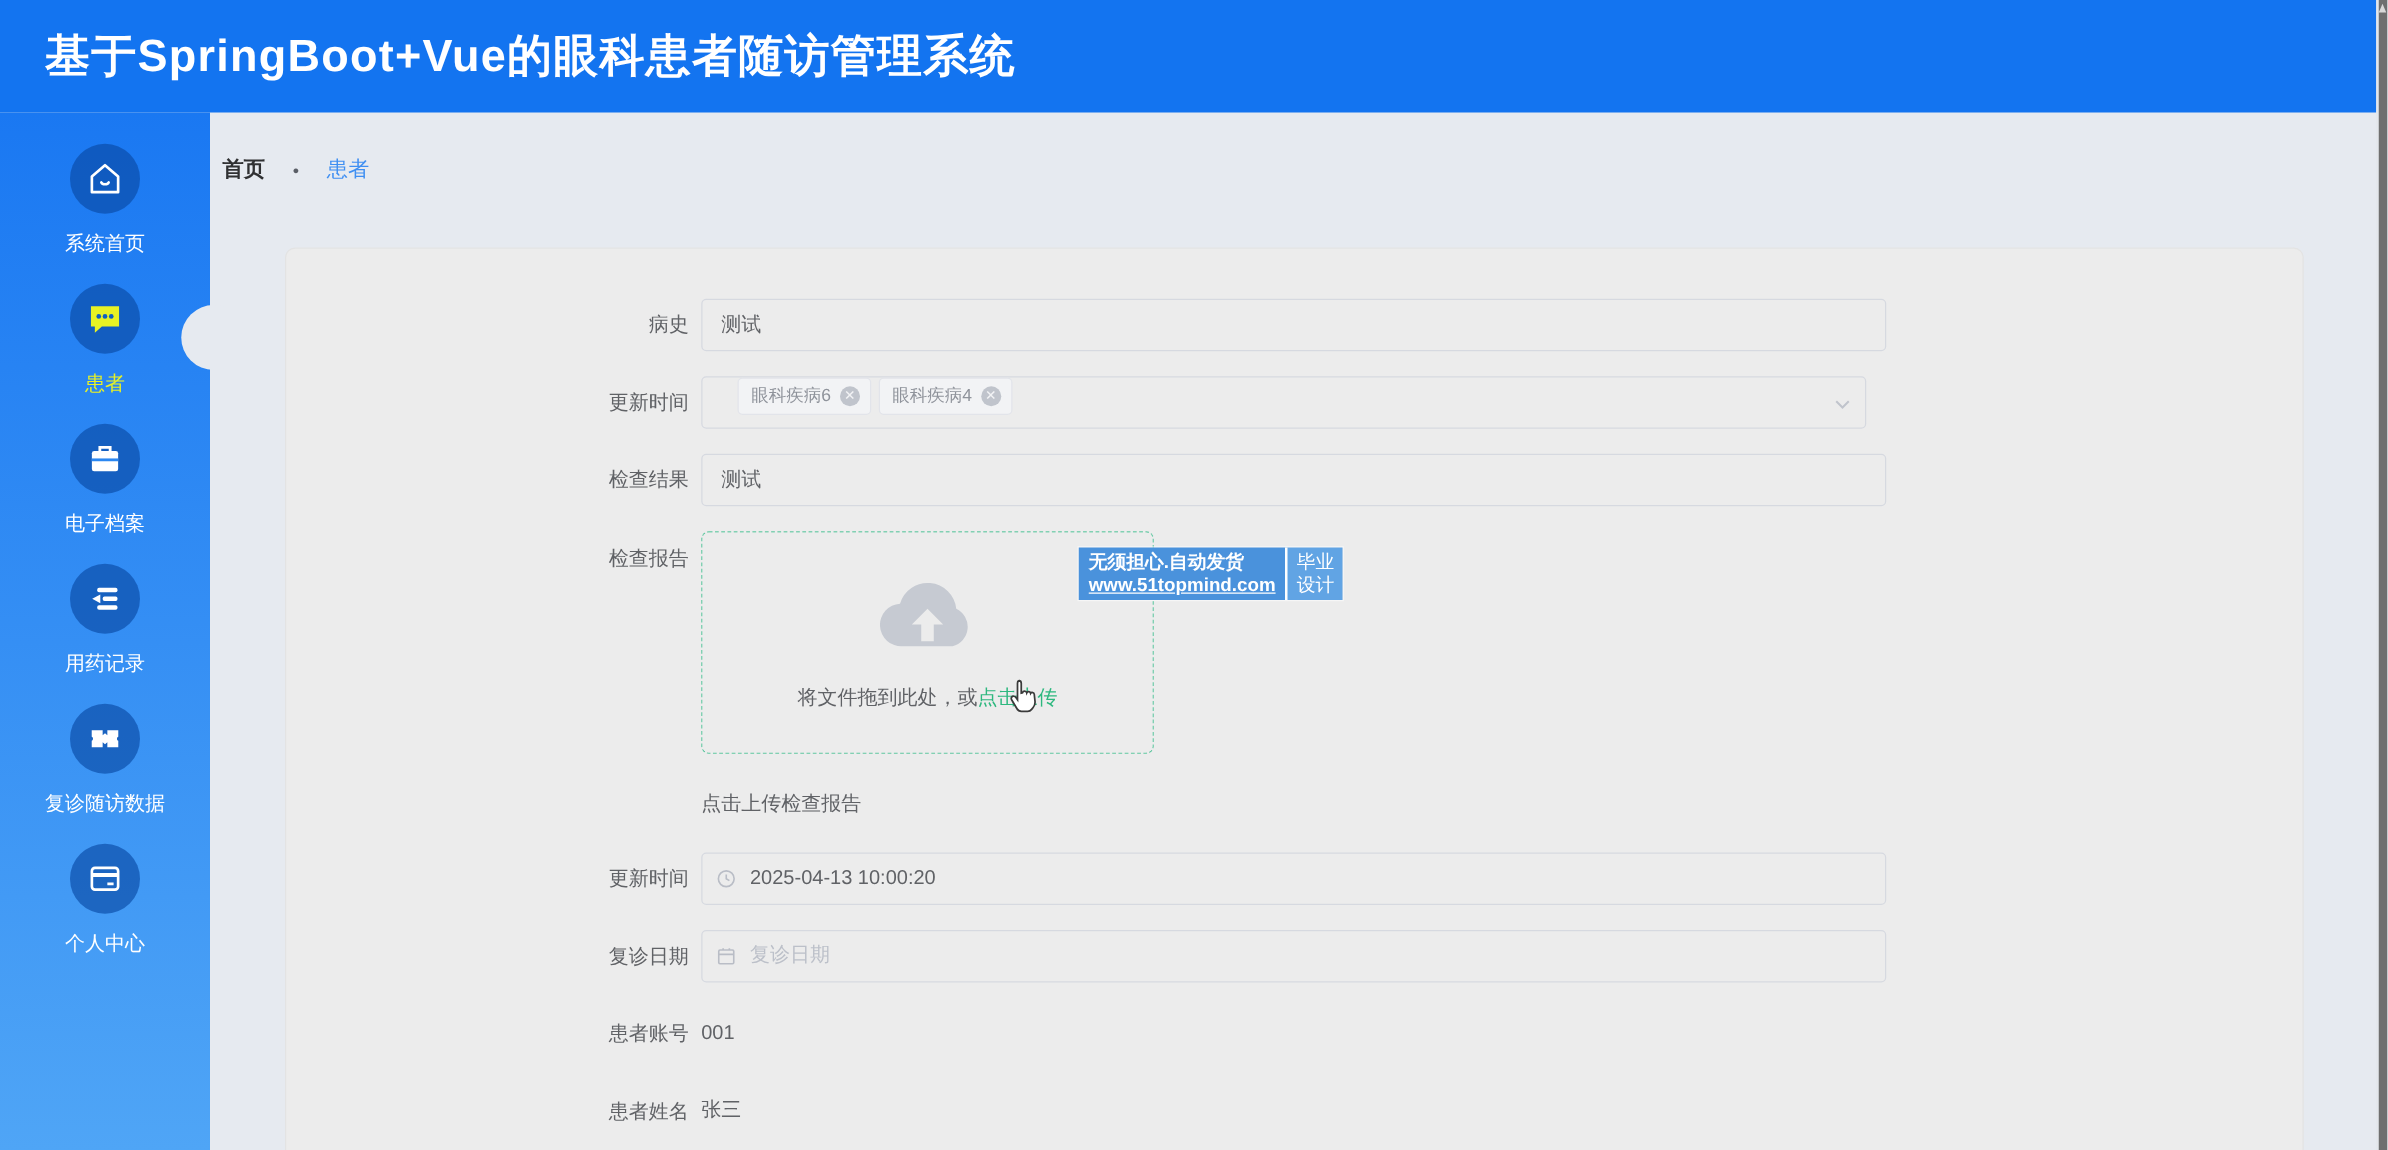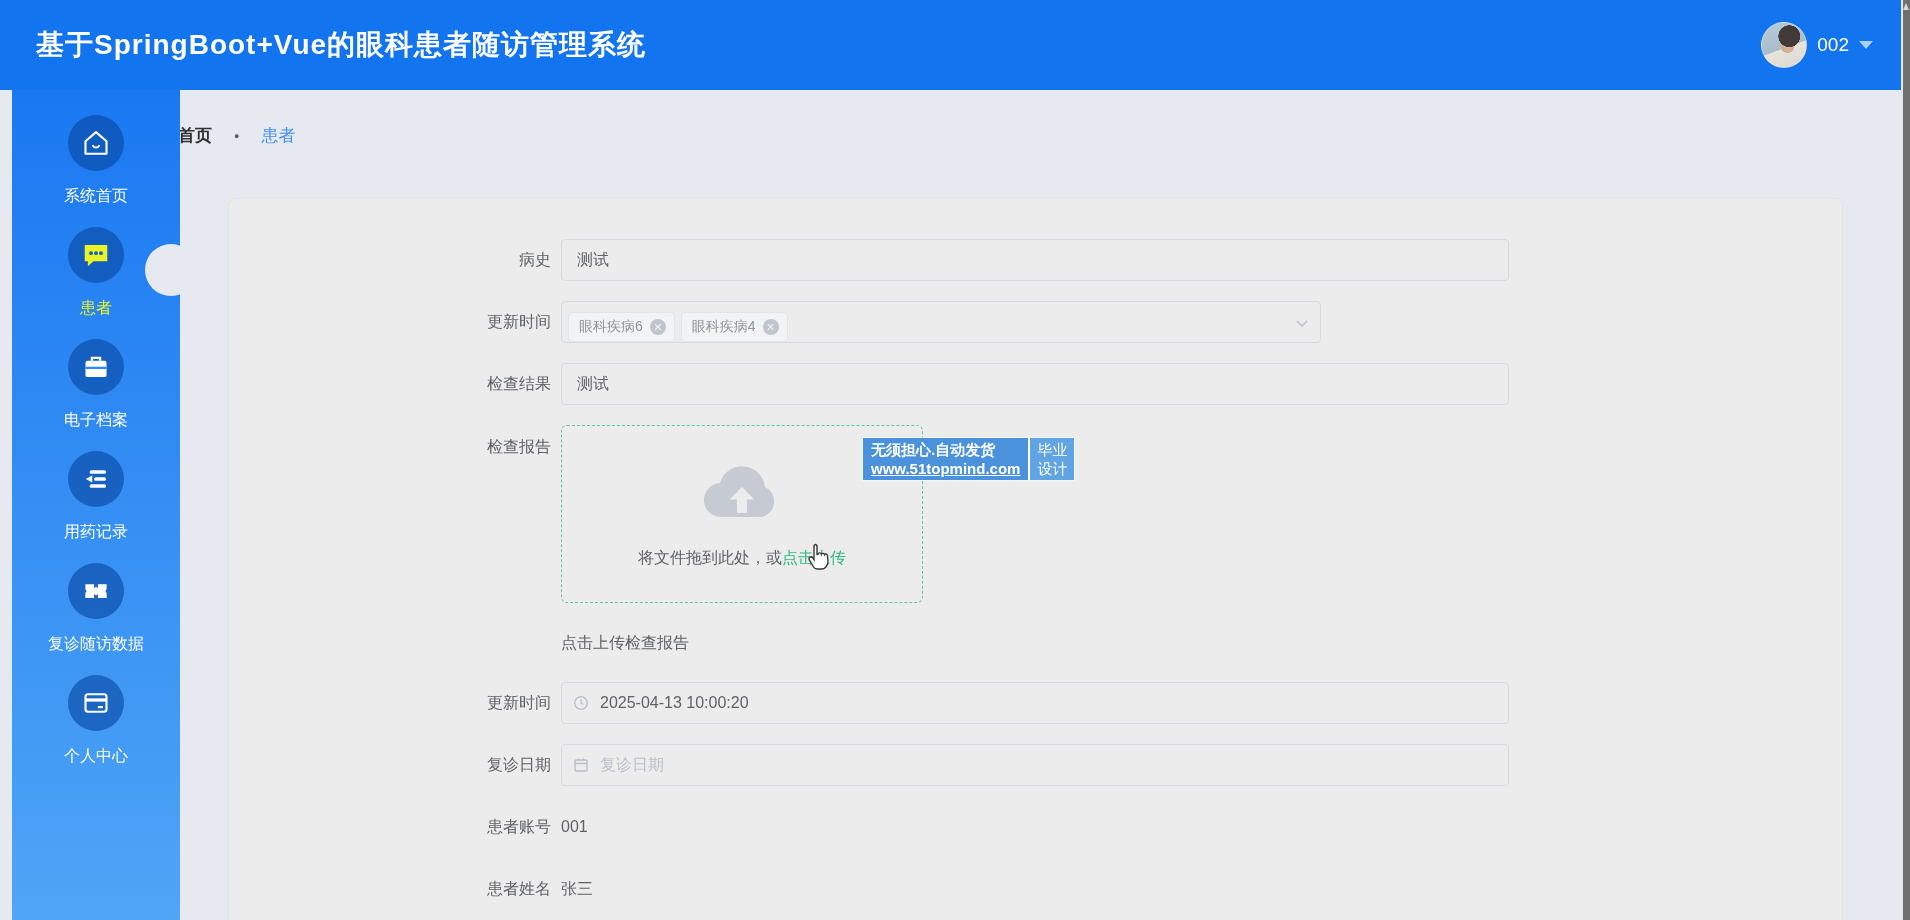--- a/index.html
+++ b/index.html
@@ -4,34 +4,34 @@
 <style>
   * { margin:0; padding:0; box-sizing:border-box; }
   html,body { width:1910px; height:920px; overflow:hidden; background:#e6eaf0;
               font-family:"Liberation Sans","DejaVu Sans",sans-serif; }
 
   .app { position:relative; width:1901px; height:920px; }
 
   
   .header { position:absolute; left:0; top:0; width:100%; height:90px;
             background:#1374f0; display:flex; align-items:center; z-index:5; }
-  .header-title { color:#fff; font-size:28px; font-weight:700; margin-left:36px; letter-spacing:1px; }
+  .header-title { color:#fff; font-size:36px; font-weight:700; margin-left:36px; letter-spacing:1px; }
   .user-box { position:absolute; right:28px; top:0; height:90px; display:flex; align-items:center; gap:10px; cursor:pointer; }
   .avatar { width:46px; height:46px; border-radius:50%;
             background:
               radial-gradient(circle at 62% 30%, #413a36 0 26%, rgba(65,58,54,0) 27%),
               radial-gradient(circle at 58% 52%, #d3b096 0 20%, rgba(211,176,150,0) 21%),
               linear-gradient(160deg,#b9cdd9 0%,#a8bcc9 55%,#e8e4de 56%,#d9d5cf 100%);
             border:1px solid rgba(255,255,255,.25); }
   .user-name { color:#fff; font-size:19px; }
   .caret-down { width:0; height:0; border-left:7px solid transparent; border-right:7px solid transparent;
                 border-top:8px solid #a7d0fa; }
 
   
-  .sidebar { position:absolute; left:12px; top:90px; width:168px; height:830px;
+  .sidebar { position:absolute; left:0; top:90px; width:168px; height:830px;
              background:linear-gradient(180deg,#1a78f2 0%,#4fa5f6 100%);
              padding-top:25px; z-index:2; }
   .side-item { width:100%; display:flex; flex-direction:column; align-items:center;
                margin-bottom:21px; cursor:pointer; }
   .side-circle { width:56px; height:56px; border-radius:50%; background:rgba(9,73,165,.65);
                  display:flex; align-items:center; justify-content:center; }
   .side-label { margin-top:15px; font-size:16px; color:#fff; height:20px; line-height:20px; }
   .side-item.active .side-label { color:#e8f224; }
   .notch { position:absolute; left:145px; top:244px; width:52px; height:52px;
            border-radius:50%; background:#e6eaf0; z-index:3; }
@@ -52,22 +52,22 @@
   .top-align .form-label { padding-top:12px; }
   .form-content { width:948px; position:relative; }
 
   .el-input { width:948px; height:42px; border:1px solid #d6d9e0; border-radius:4px;
               background:transparent; font-size:16px; color:#606266; padding:0 15px;
               font-family:"Liberation Sans","DejaVu Sans",sans-serif; outline:none; }
   .el-input.with-icon { padding-left:38px; }
   .el-input::placeholder { color:#bcc0c9; }
   .input-icon { position:absolute; left:12px; top:13px; pointer-events:none; }
 
-  .select-box { width:760px; height:42px; border:1px solid #d6d9e0; border-radius:4px;
-                display:flex; align-items:flex-end; padding:0 30px 0 0; cursor:pointer; position:relative; }
+  .select-box { width:932px; height:42px; border:1px solid #d6d9e0; border-radius:4px;
+                display:flex; align-items:flex-start; padding:0 30px 0 22px; cursor:pointer; position:relative; }
   .tag { display:flex; align-items:center; gap:7px; background:#f2f3f5; border:1px solid #e2e4ea;
          border-radius:4px; height:30px; padding:0 8px 0 10px; margin-left:6px;
          font-size:14px; color:#8f939b; }
   .tag-close { width:16px; height:16px; border-radius:50%; background:#c0c4cc; color:#f2f3f5;
                font-size:11px; line-height:16px; text-align:center; cursor:pointer; }
   .select-arrow { position:absolute; right:10px; top:13px; }
 
   .upload-drag { width:362px; height:178px; border:1px dashed #5fc7a0; border-radius:6px;
                  display:flex; flex-direction:column; align-items:center; cursor:pointer; }
   .upload-text { margin-top:26px; font-size:16px; color:#606266; }
@@ -97,25 +97,20 @@
   body { position:relative; }
   .scroll-gap { position:absolute; right:7px; top:0; width:2px; height:920px; background:#e4e7ec; z-index:39; }
 </style>
 </head>
 <body>
 
 <div class="app">
 
   <div class="header">
     <div class="header-title">基于SpringBoot+Vue的眼科患者随访管理系统</div>
-    <div class="user-box">
-      <div class="avatar"></div>
-      <div class="user-name">002</div>
-      <div class="caret-down"></div>
-    </div>
   </div>
 
   <div class="sidebar">
 
     <div class="side-item">
       <div class="side-circle">
         <svg width="30" height="30" viewBox="0 0 24 24">
           <path d="M12 3.3 3.6 10.6V20.6h16.8V10.6Z" fill="none" stroke="#fff" stroke-width="1.7" stroke-linejoin="round"></path>
           <path d="M9.6 14.3c.8 1.7 4 1.7 4.8 0" fill="none" stroke="#fff" stroke-width="1.6" stroke-linecap="round"></path>
         </svg>

